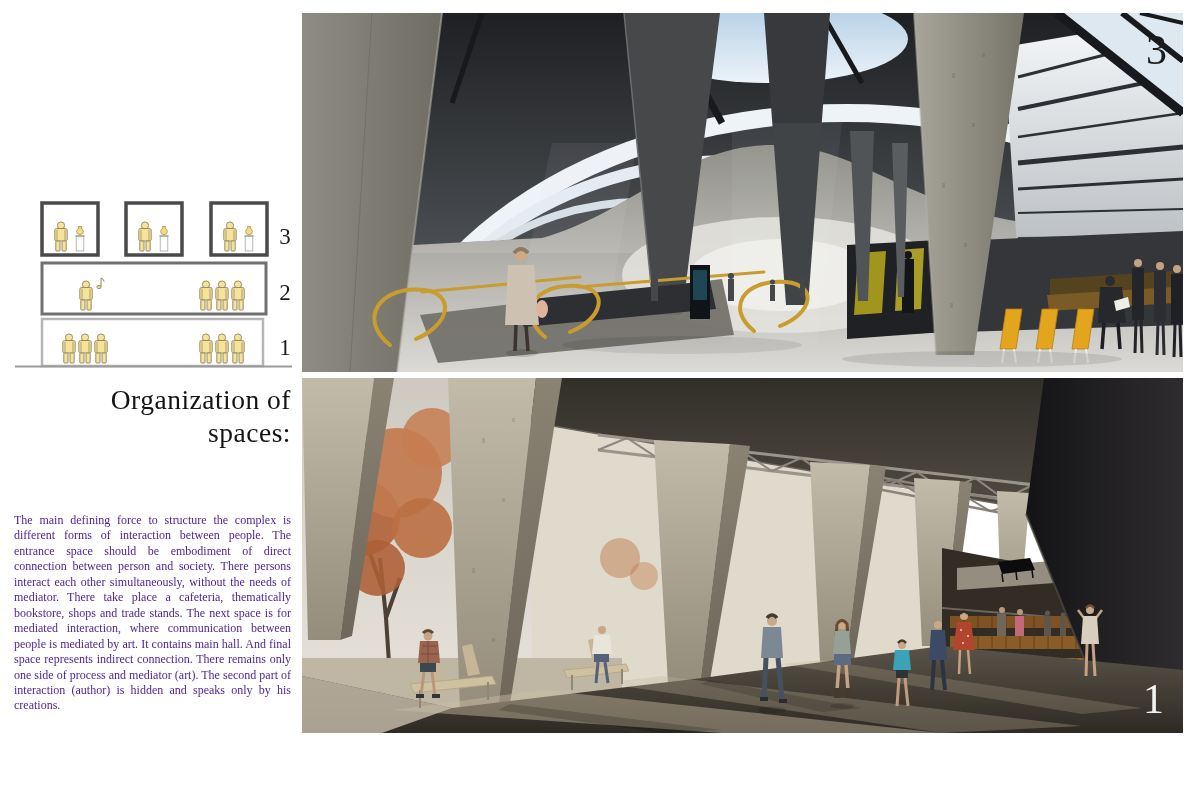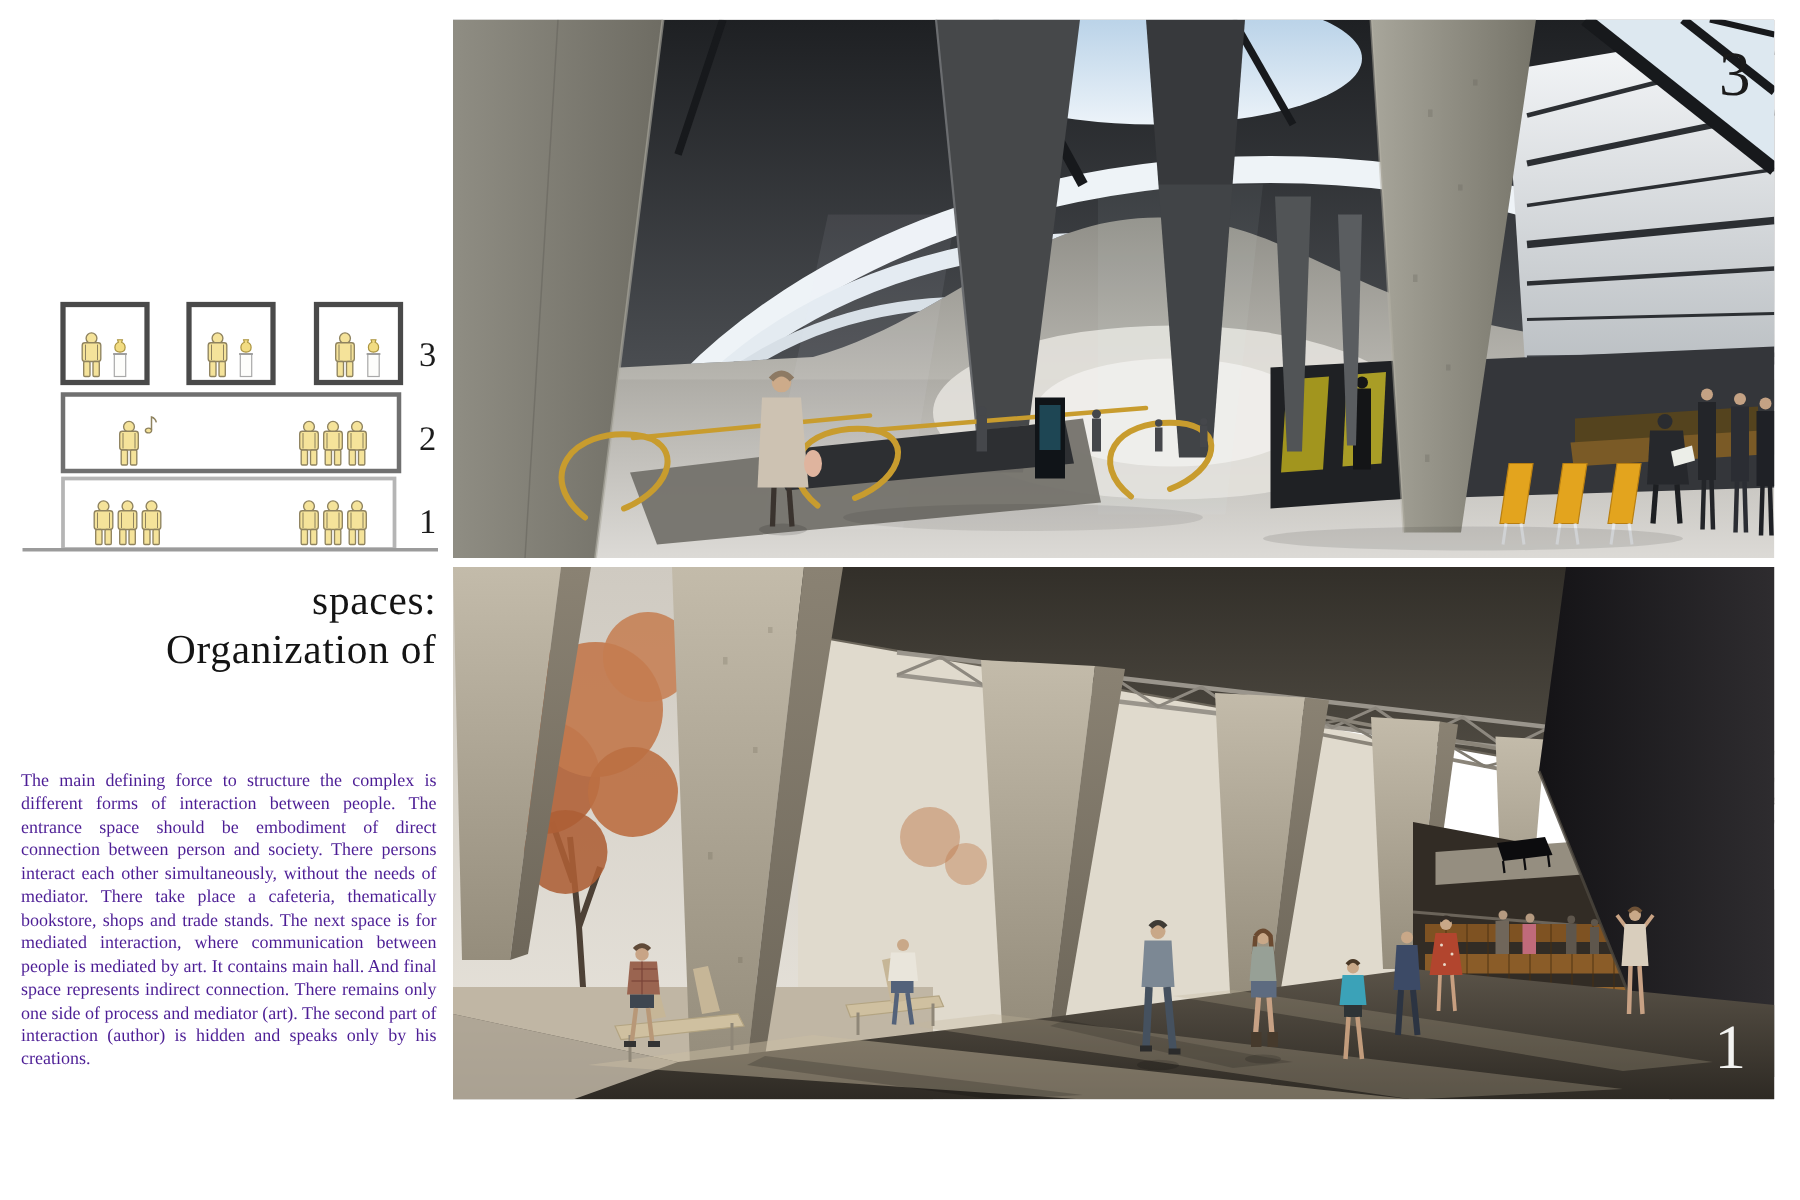--- a/index.html
+++ b/index.html
@@ -84,22 +84,22 @@
         <use href="#gPerson" transform="translate(222,163)"></use>
         <use href="#gPerson" transform="translate(238,163)"></use>
       </g>
     </svg>
     <span class="lvl-num n3">3</span>
     <span class="lvl-num n2">2</span>
     <span class="lvl-num n1">1</span>
   </div>
 
   <h1 class="title" style="margin:0;font-weight:normal;">
+    <span>Organization of</span>
     <span>spaces:</span>
-    <span>Organization of</span>
   </h1>
   <p class="body-text" style="margin:0;">The main defining force to structure the complex is different forms of interaction between people. The entrance space should be embodiment of direct connection between person and society. There persons interact each other simultaneously, without the needs of mediator. There take place a cafeteria, thematically bookstore, shops and trade stands. The next space is for mediated interaction, where communication between people is mediated by art. It contains main hall. And final space represents indirect connection. There remains only one side of process and mediator (art). The second part of interaction (author) is hidden and speaks only by his creations.</p>
 
   <figure class="fig fig-top" style="margin:0;">
     <svg viewBox="0 0 881 359" preserveAspectRatio="none">
       <defs>
         <linearGradient id="gWall" x1="0" y1="0" x2="0" y2="1">
           <stop offset="0" stop-color="#77766f"></stop>
             <stop offset="1" stop-color="#c9c7c1"></stop>
         </linearGradient>

